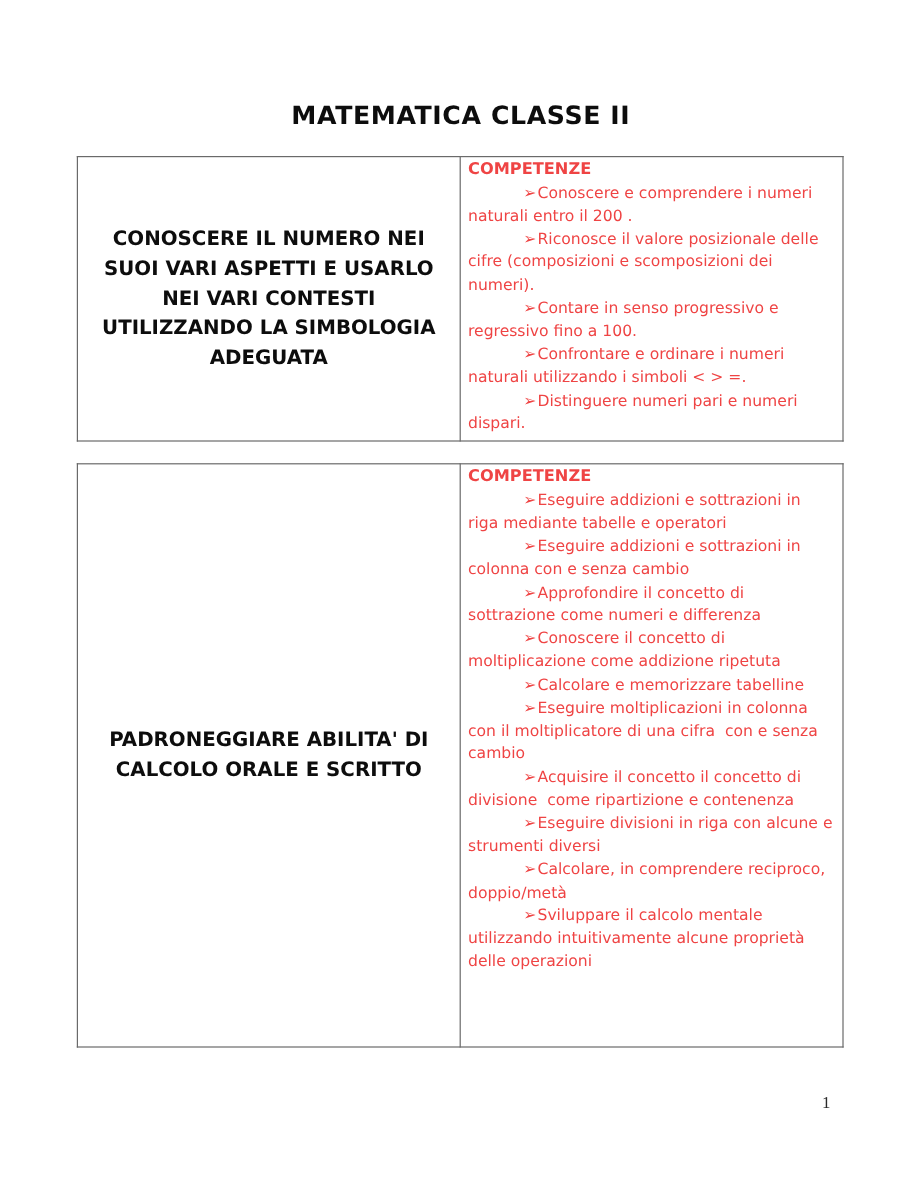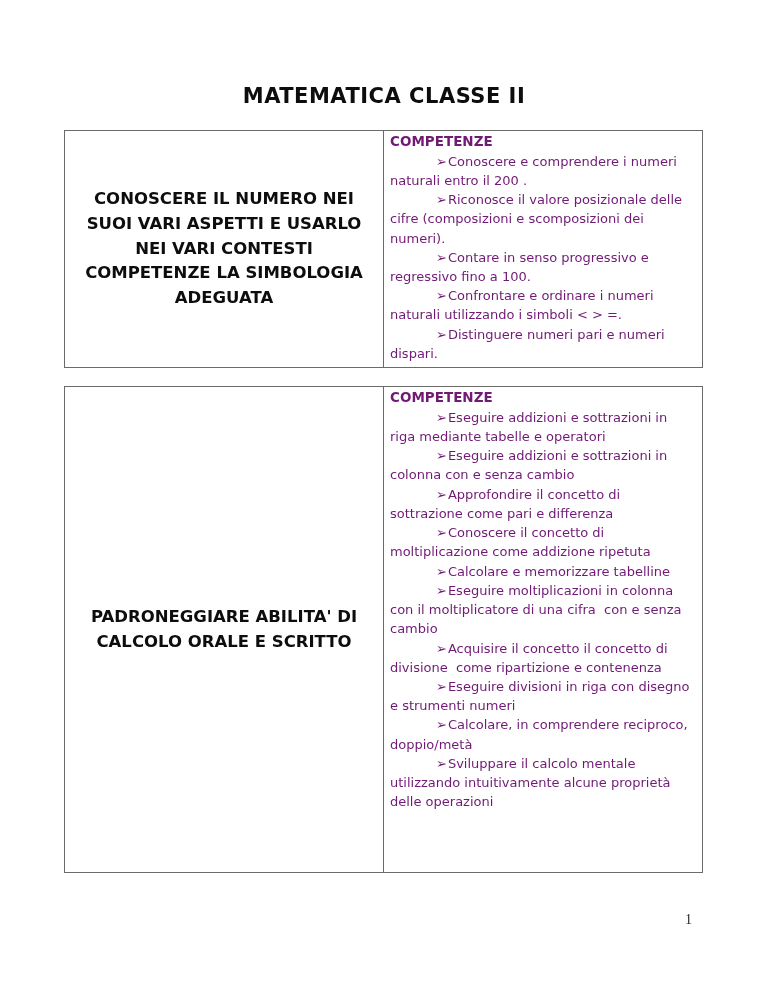--- a/index.html
+++ b/index.html
@@ -47,21 +47,21 @@
     white-space: pre-line;
     padding: 4px 10px;
     color: #0d0d0d;
   }
   td.competences-cell {
     width: 50%;
     vertical-align: top;
     padding: 1px 6px 4px 6px;
     font-size: 13px;
     line-height: 1.48;
-    color: #701a75;
+    color: #ef4444;
     margin-left: 11px;
   }
   .comp-header {
     font-weight: bold;
     font-size: 13.5px;
     line-height: 1.45;
   }
   p.item {
     margin: 0;
     text-indent: 46px;
@@ -83,21 +83,21 @@
 <div class="page">
 
   <h1 class="page-title">MATEMATICA CLASSE II</h1>
 
   <table class="doc-table first">
     <tbody>
         <tr>
       <td class="objective-cell">CONOSCERE IL NUMERO NEI
 SUOI VARI ASPETTI E USARLO
 NEI VARI CONTESTI
-COMPETENZE LA SIMBOLOGIA
+UTILIZZANDO LA SIMBOLOGIA
 ADEGUATA</td>
       <td class="competences-cell">
         <div class="comp-header">COMPETENZE</div>
         <p class="item"><span class="blt">➢</span><span>Conoscere e comprendere i numeri naturali entro il 200 .</span></p>
         <p class="item"><span class="blt">➢</span><span>Riconosce il valore posizionale delle cifre (composizioni e scomposizioni dei numeri).</span></p>
         <p class="item"><span class="blt">➢</span><span>Contare in senso progressivo e regressivo fino a 100.</span></p>
         <p class="item"><span class="blt">➢</span><span>Confrontare e ordinare i numeri naturali utilizzando i simboli &lt; &gt; =.</span></p>
         <p class="item"><span class="blt">➢</span><span>Distinguere numeri pari e numeri dispari.</span></p>
       </td>
     </tr>
@@ -106,26 +106,26 @@
 
   <table class="doc-table second">
     <tbody>
         <tr>
       <td class="objective-cell">PADRONEGGIARE ABILITA' DI
 CALCOLO ORALE E SCRITTO</td>
       <td class="competences-cell">
         <div class="comp-header">COMPETENZE</div>
         <p class="item"><span class="blt">➢</span><span>Eseguire addizioni e sottrazioni in riga mediante tabelle e operatori</span></p>
         <p class="item"><span class="blt">➢</span><span>Eseguire addizioni e sottrazioni in colonna con e senza cambio</span></p>
-        <p class="item"><span class="blt">➢</span><span>Approfondire il concetto di sottrazione come pari e differenza</span></p>
+        <p class="item"><span class="blt">➢</span><span>Approfondire il concetto di sottrazione come numeri e differenza</span></p>
         <p class="item"><span class="blt">➢</span><span>Conoscere il concetto di moltiplicazione come addizione ripetuta</span></p>
         <p class="item"><span class="blt">➢</span><span>Calcolare e memorizzare tabelline</span></p>
         <p class="item"><span class="blt">➢</span><span>Eseguire moltiplicazioni in colonna con il moltiplicatore di una cifra  con e senza cambio</span></p>
         <p class="item"><span class="blt">➢</span><span>Acquisire il concetto il concetto di divisione  come ripartizione e contenenza</span></p>
-        <p class="item"><span class="blt">➢</span><span>Eseguire divisioni in riga con disegno e strumenti numeri</span></p>
+        <p class="item"><span class="blt">➢</span><span>Eseguire divisioni in riga con alcune e strumenti diversi</span></p>
         <p class="item"><span class="blt">➢</span><span>Calcolare, in comprendere reciproco, doppio/metà</span></p>
         <p class="item"><span class="blt">➢</span><span>Sviluppare il calcolo mentale utilizzando intuitivamente alcune proprietà delle operazioni</span></p>
       </td>
     </tr>
   </tbody>
     </table>
 
   <div class="page-number">1</div>
 
 </div>

